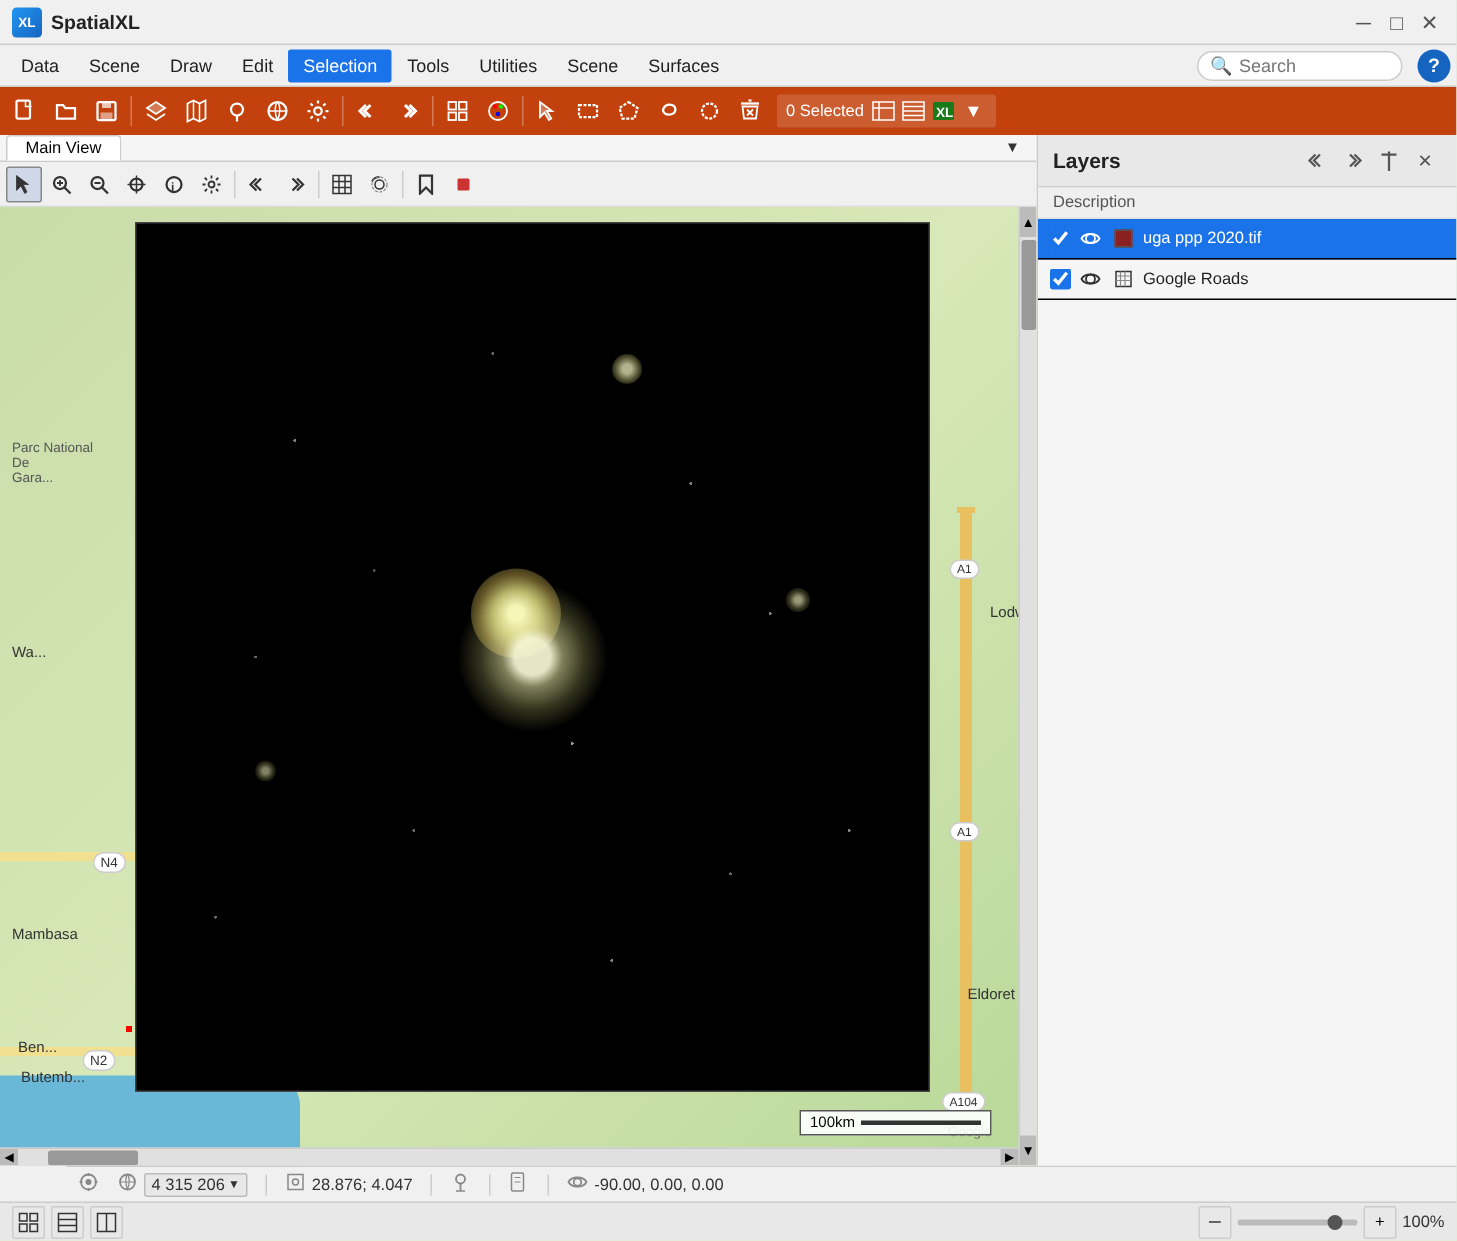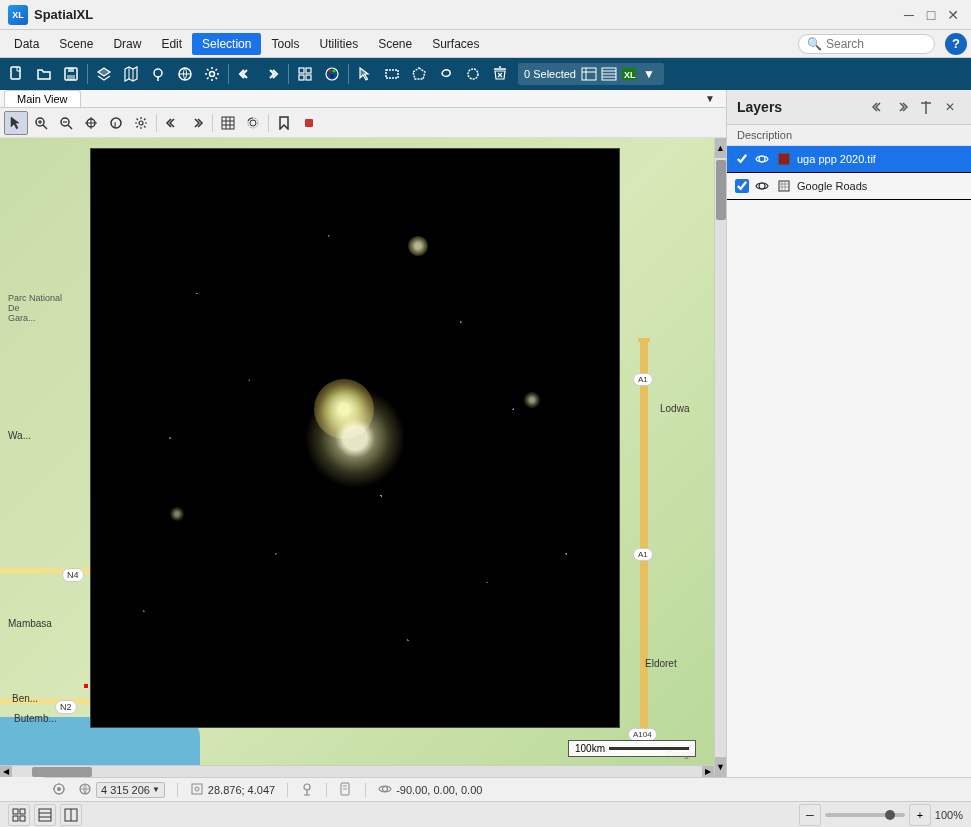--- a/index.html
+++ b/index.html
@@ -21,21 +21,21 @@
     
     #menubar {
       display: flex; align-items: center; background: #f0f0f0; height: 28px;
       border-bottom: 1px solid #ccc; padding: 0 4px;
     }
     .menu-item { padding: 4px 10px; cursor: pointer; font-size: 12px; color: #222; border-radius: 2px; }
     .menu-item.active { background: #1a73e8; color: white; }
 
     
     #toolbar {
-      display: flex; align-items: center; background: #0c4a6e; height: 32px;
+      display: flex; align-items: center; background: #c2410c; height: 32px;
       padding: 0 4px; gap: 1px;
     }
     .tb-btn { width: 26px; height: 26px; background: transparent; border: none; cursor: pointer; display: flex; align-items: center; justify-content: center; border-radius: 2px; color: white; font-size: 14px; }
     .tb-sep { width: 1px; height: 20px; background: rgba(255,255,255,0.3); margin: 0 2px; }
     .tb-selected { display: flex; align-items: center; background: rgba(255,255,255,0.15); padding: 2px 6px; border-radius: 2px; color: white; font-size: 11px; gap: 4px; margin-left: 4px; }
     .tb-selected-icons { display: flex; gap: 2px; }
     .tb-icon-sm { width: 18px; height: 18px; display: flex; align-items: center; justify-content: center; }
 
     
     #main-layout { display: flex; height: calc(827px - 30px - 28px - 32px - 26px - 24px); }
@@ -67,21 +67,21 @@
       position: absolute; bottom: 18px; right: 30px;
       background: rgba(255,255,255,0.85); border: 1px solid #555;
       padding: 2px 6px; font-size: 10px; display: flex; align-items: center; gap: 4px;
     }
 
     
     #vscroll { position: absolute; right: 0; top: 0; width: 12px; height: 100%; background: #e0e0e0; border-left: 1px solid #ccc; }
     #hscroll { position: absolute; bottom: 0; left: 0; right: 12px; height: 12px; background: #e0e0e0; border-top: 1px solid #ccc; display: flex; align-items: center; }
 
     
-    #layers-panel { width: 245px; background: #f5f5f5; border-left: 1px solid #ccc; display: flex; flex-direction: column; }
+    #layers-panel { width: 280px; background: #f5f5f5; border-left: 1px solid #ccc; display: flex; flex-direction: column; }
     #layers-header { display: flex; align-items: center; justify-content: space-between; padding: 6px 10px; background: #e8e8e8; border-bottom: 1px solid #ccc; }
     #layers-title { font-size: 14px; font-weight: 600; color: #222; }
     #layers-controls { display: flex; gap: 2px; }
     .lc-btn { width: 22px; height: 22px; background: transparent; border: none; cursor: pointer; display: flex; align-items: center; justify-content: center; color: #555; font-size: 12px; border-radius: 2px; }
     #layers-col-header { padding: 4px 10px; font-size: 11px; color: #555; border-bottom: 1px solid #ddd; background: #efefef; }
     .layer-item { display: flex; align-items: center; padding: 4px 8px; gap: 4px; cursor: pointer; border-bottom: 1px solid #000000; }
     .layer-item.selected { background: #1a73e8; }
     .layer-item.selected .layer-name { color: white; }
     .layer-checkbox { width: 14px; height: 14px; accent-color: #1a73e8; }
     .layer-icon { width: 18px; height: 18px; display: flex; align-items: center; justify-content: center; }

